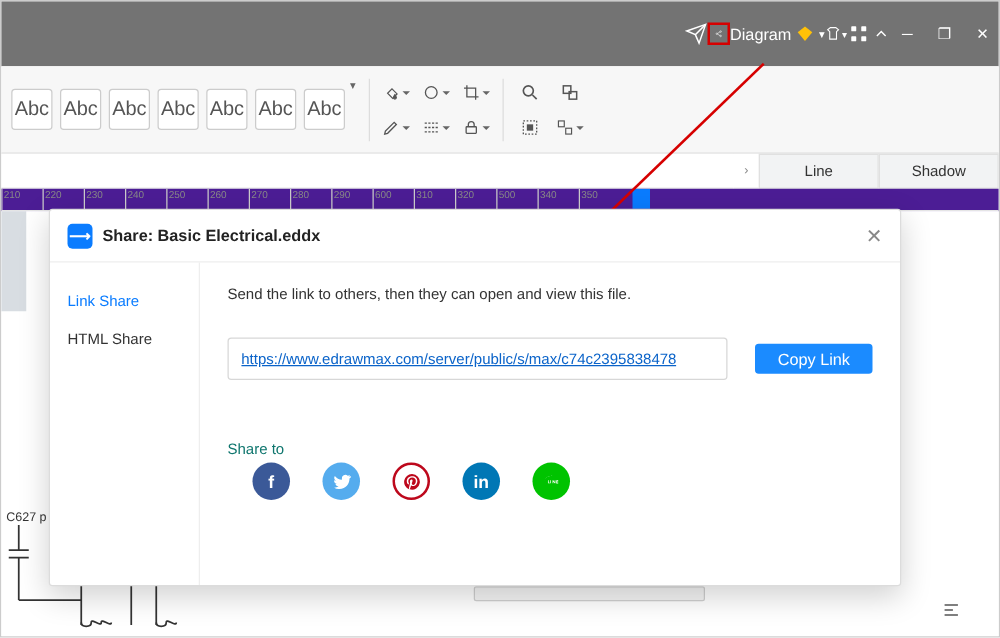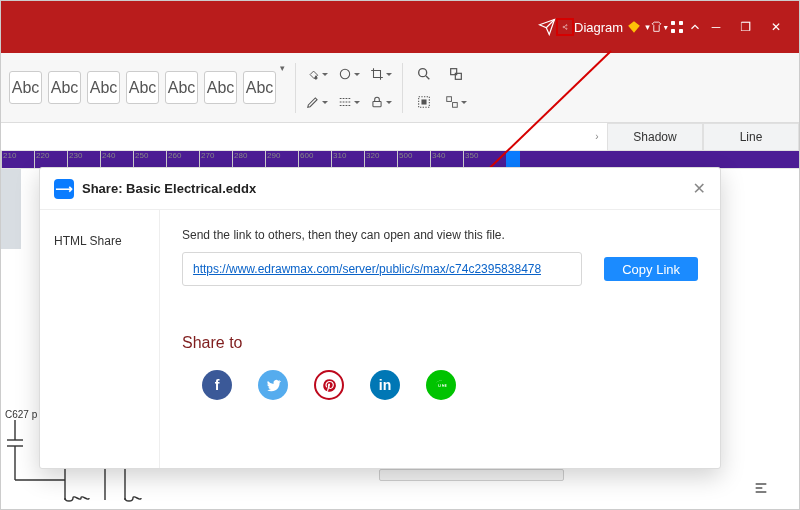--- a/index.html
+++ b/index.html
@@ -1,18 +1,18 @@
 <!DOCTYPE html>
 <html><head>
 <meta charset="utf-8">
 <style>
   *{box-sizing:border-box;margin:0;padding:0;font-family:"Segoe UI",Arial,sans-serif}
   body{width:800px;height:510px;overflow:hidden;background:#fff;position:relative;border:1px solid #ccc}
   
-  .titlebar{height:52px;background:#b91c1c;color:#fff;display:flex;align-items:center;justify-content:flex-end;padding:0 18px;gap:0}
+  .titlebar{height:52px;background:#737373;color:#fff;display:flex;align-items:center;justify-content:flex-end;padding:0 8px;gap:0}
   .winctrl{display:flex;gap:20px;align-items:center;margin-left:8px}
   .winctrl span{font-size:12px;cursor:pointer}
   .tb-text{font-size:13px;display:flex;align-items:center;gap:4px}
   .share-box{border:2px solid #d60000;padding:2px 4px}
   .tb-icon{width:18px;height:18px;display:inline-flex;align-items:center;justify-content:center}
   
   .toolbar{height:70px;background:#f7f7f7;border-bottom:1px solid #ddd;display:flex;align-items:center;padding:0 8px;gap:4px}
   .abc-group{display:flex;gap:6px}
   .abc{width:33px;height:33px;border:1px solid #ccc;border-radius:3px;display:flex;align-items:center;justify-content:center;font-size:16px;color:#555;background:#fff}
   .sep{width:1px;height:50px;background:#ddd;margin:0 6px}
@@ -42,26 +42,26 @@
   .dialog{position:absolute;left:38px;top:166px;width:682px;height:302px;background:#fff;border:1px solid #dcdcdc;box-shadow:0 8px 24px rgba(0,0,0,.18);border-radius:3px;display:flex;flex-direction:column}
   .dlg-title{height:42px;display:flex;align-items:center;padding:0 14px;border-bottom:1px solid #eee}
   .dlg-logo{width:20px;height:20px;background:#0a7cff;color:#fff;border-radius:4px;display:flex;align-items:center;justify-content:center;font-size:12px;font-weight:700;margin-right:8px}
   .dlg-title-text{font-size:13px;font-weight:600;color:#222}
   .dlg-close{margin-left:auto;color:#888;font-size:16px;cursor:pointer}
   .dlg-body{flex:1;display:flex}
   .dlg-side{width:120px;border-right:1px solid #eee;padding-top:16px}
   .dlg-side-item{padding:8px 14px;font-size:12px;color:#333;cursor:pointer}
   .dlg-side-item.active{color:#0a7cff}
   .dlg-main{flex:1;padding:18px 22px}
-  .desc{font-size:12px;color:#333;margin-bottom:10px}
+  .desc{font-size:12px;color:#333;margin-bottom:28px}
   .link-row{display:flex;gap:22px;align-items:center;margin-bottom:48px}
   .link-box{flex:1;height:34px;border:1px solid #d7d7d7;border-radius:3px;display:flex;align-items:center;padding:0 10px}
   .link-box a{font-size:12px;color:#0a63c9;text-decoration:underline;white-space:nowrap;overflow:hidden;text-overflow:ellipsis}
   .copy-btn{height:24px;padding:0 18px;background:#1b8bff;color:#fff;border:none;border-radius:3px;font-size:13px;cursor:pointer}
-  .share-to-label{font-size:16px;color:#7f1d1d;margin-bottom:18px}
+  .share-to-label{font-size:12px;color:#0f766e;margin-bottom:4px}
   .socials{display:flex;gap:26px;padding-left:20px}
   .soc{width:30px;height:30px;border-radius:50%;display:flex;align-items:center;justify-content:center;color:#fff;font-size:14px;font-weight:700;cursor:pointer}
   .fb{background:#3b5998}.tw{background:#55acee}.pin{background:#fff;border:2px solid #bd081c;color:#bd081c}.li{background:#0077b5}.ln{background:#00c300}
 </style>
 </head>
 <body>
 
 <div class="titlebar">
   <span class="tb-icon">
     <svg width="18" height="18" viewBox="0 0 24 24" fill="none" stroke="#fff" stroke-width="1.6">
@@ -191,22 +191,22 @@
         </span>
     </div>
   </div>
 </div>
 
 <div class="tabs">
   <div class="sp"></div>
   <div style="width:20px;display:flex;align-items:center;justify-content:center;background:#fff;border-bottom:1px solid #e5e5e5">
       <span style="font-size:10px;color:#888">›</span>
     </div>
+  <div class="tab">Line</div>
   <div class="tab">Shadow</div>
-  <div class="tab">Line</div>
 </div>
 
 <div class="ruler" id="ruler">
   <div class="ruler-handle"></div>
 <div class="rtick">210</div>
     <div class="rtick">220</div>
     <div class="rtick">230</div>
     <div class="rtick">240</div>
     <div class="rtick">250</div>
     <div class="rtick">260</div>
@@ -258,20 +258,21 @@
 </svg>
 
 <div class="dialog">
   <div class="dlg-title">
     <div class="dlg-logo">⟶</div>
     <div class="dlg-title-text">Share: Basic Electrical.eddx</div>
     <div class="dlg-close">✕</div>
   </div>
   <div class="dlg-body">
     <div class="dlg-side">
+      <div class="dlg-side-item active">Link Share</div>
       <div class="dlg-side-item">HTML Share</div>
     </div>
     <div class="dlg-main">
       <div class="desc">Send the link to others, then they can open and view this file.</div>
       <div class="link-row">
         <div class="link-box">
           <a href="#">https://www.edrawmax.com/server/public/s/max/c74c2395838478</a>
         </div>
         <button class="copy-btn">Copy Link</button>
       </div>

